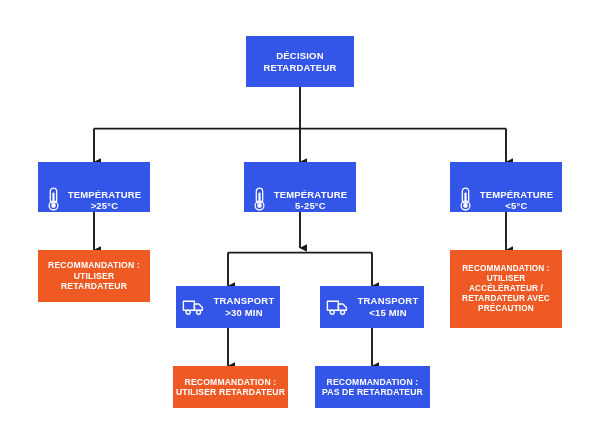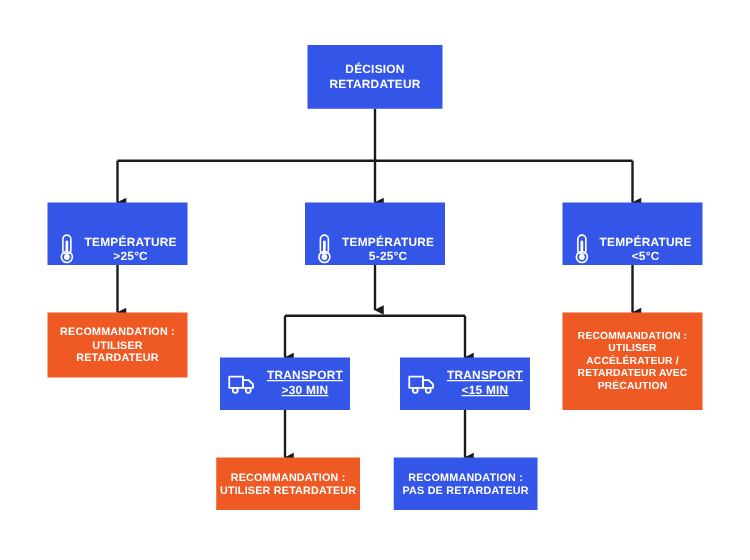--- a/index.html
+++ b/index.html
@@ -43,21 +43,21 @@
     flex:0 0 auto;
     display:block;
   }
   .ico svg{ display:block; }
 
   
   .fs-root{ font-size:9.5px; }
   .fs-temp{ font-size:9.5px;align-items:flex-end; }
   .fs-reco{ font-size:8.6px; }
   .fs-reco-sm{ font-size:8.2px; }
-  .fs-trans{ font-size:9.5px;text-decoration:underline; }
+  .fs-trans{ font-size:9.5px; }
 </style>
 </head>
 <body>
 
 <div id="canvas">
 
   <svg id="edges" viewBox="0 0 600 448" width="600" height="448" aria-hidden="true">
     <defs>
       <marker id="ah" markerWidth="9" markerHeight="9" refX="4.2" refY="7.6" orient="auto" markerUnits="userSpaceOnUse">
         <path d="M0.4,0.6 L4.2,8.2 L8.0,0.6 Z" fill="#1a1a1a"></path>

